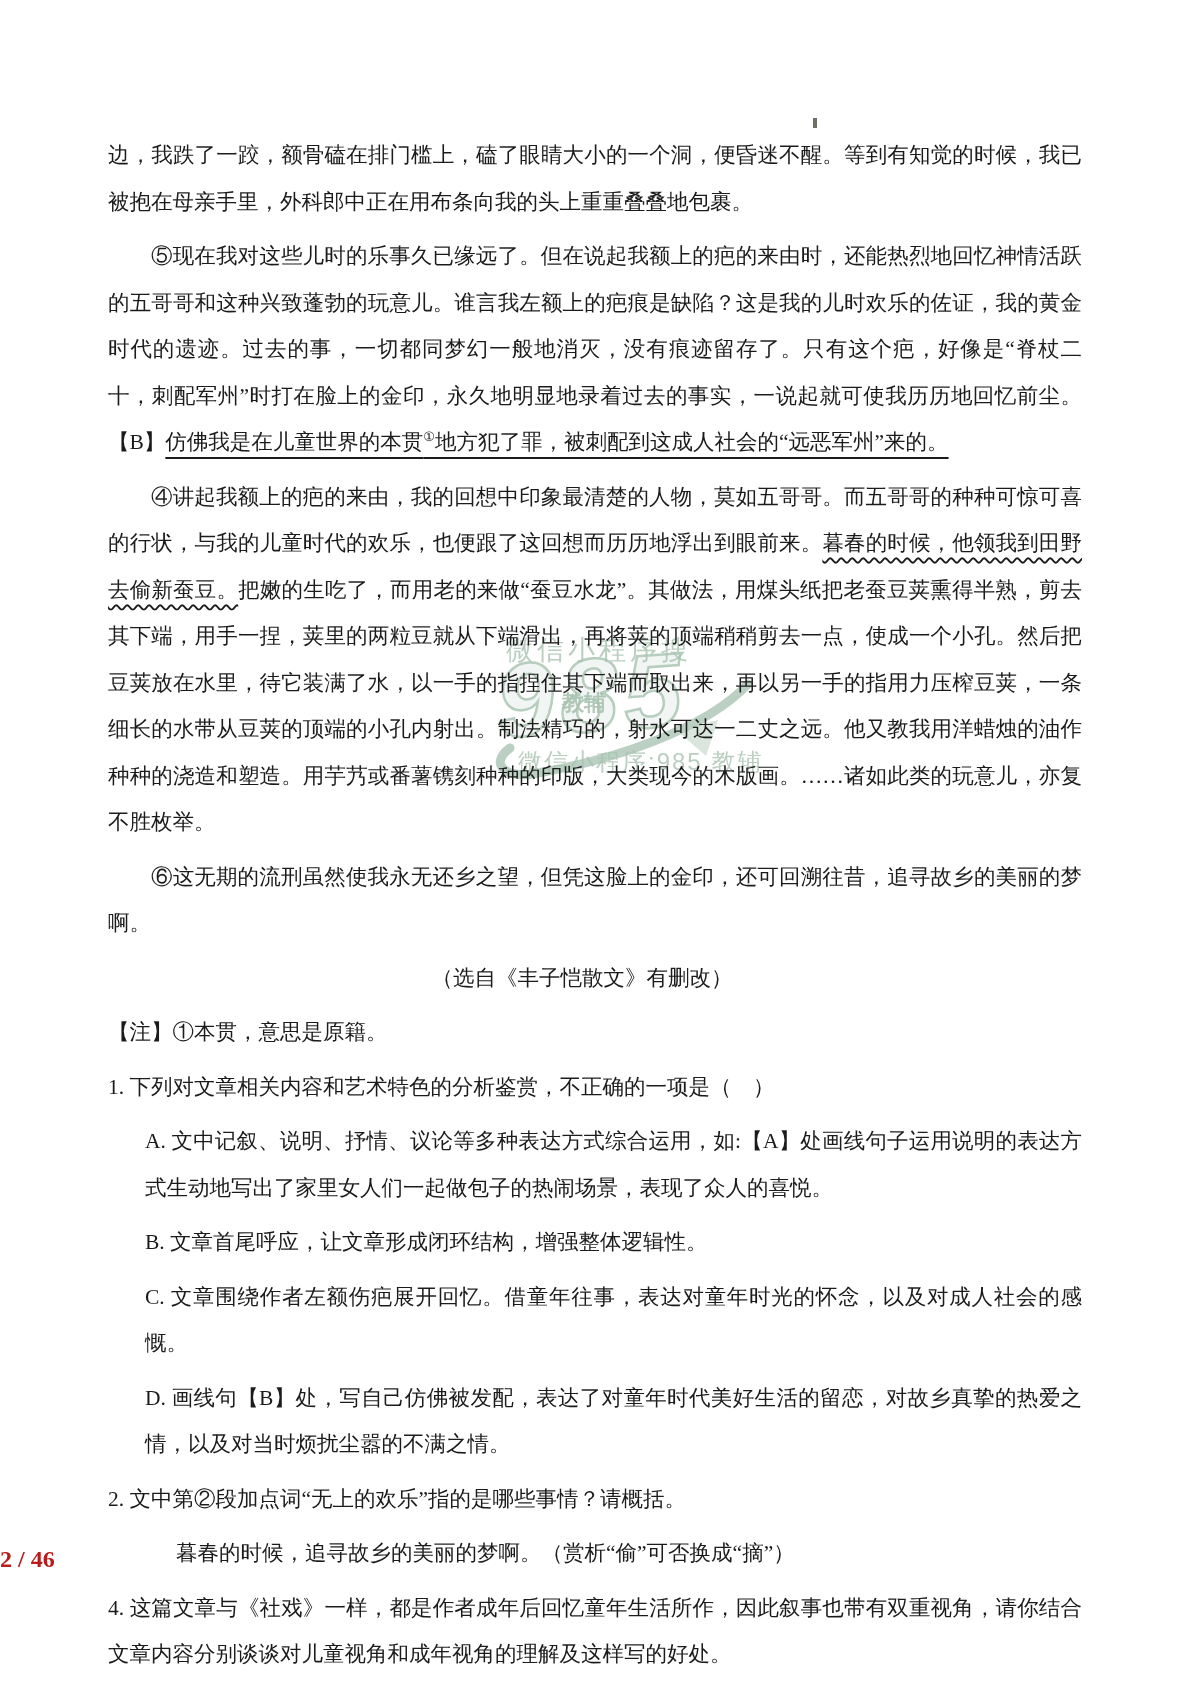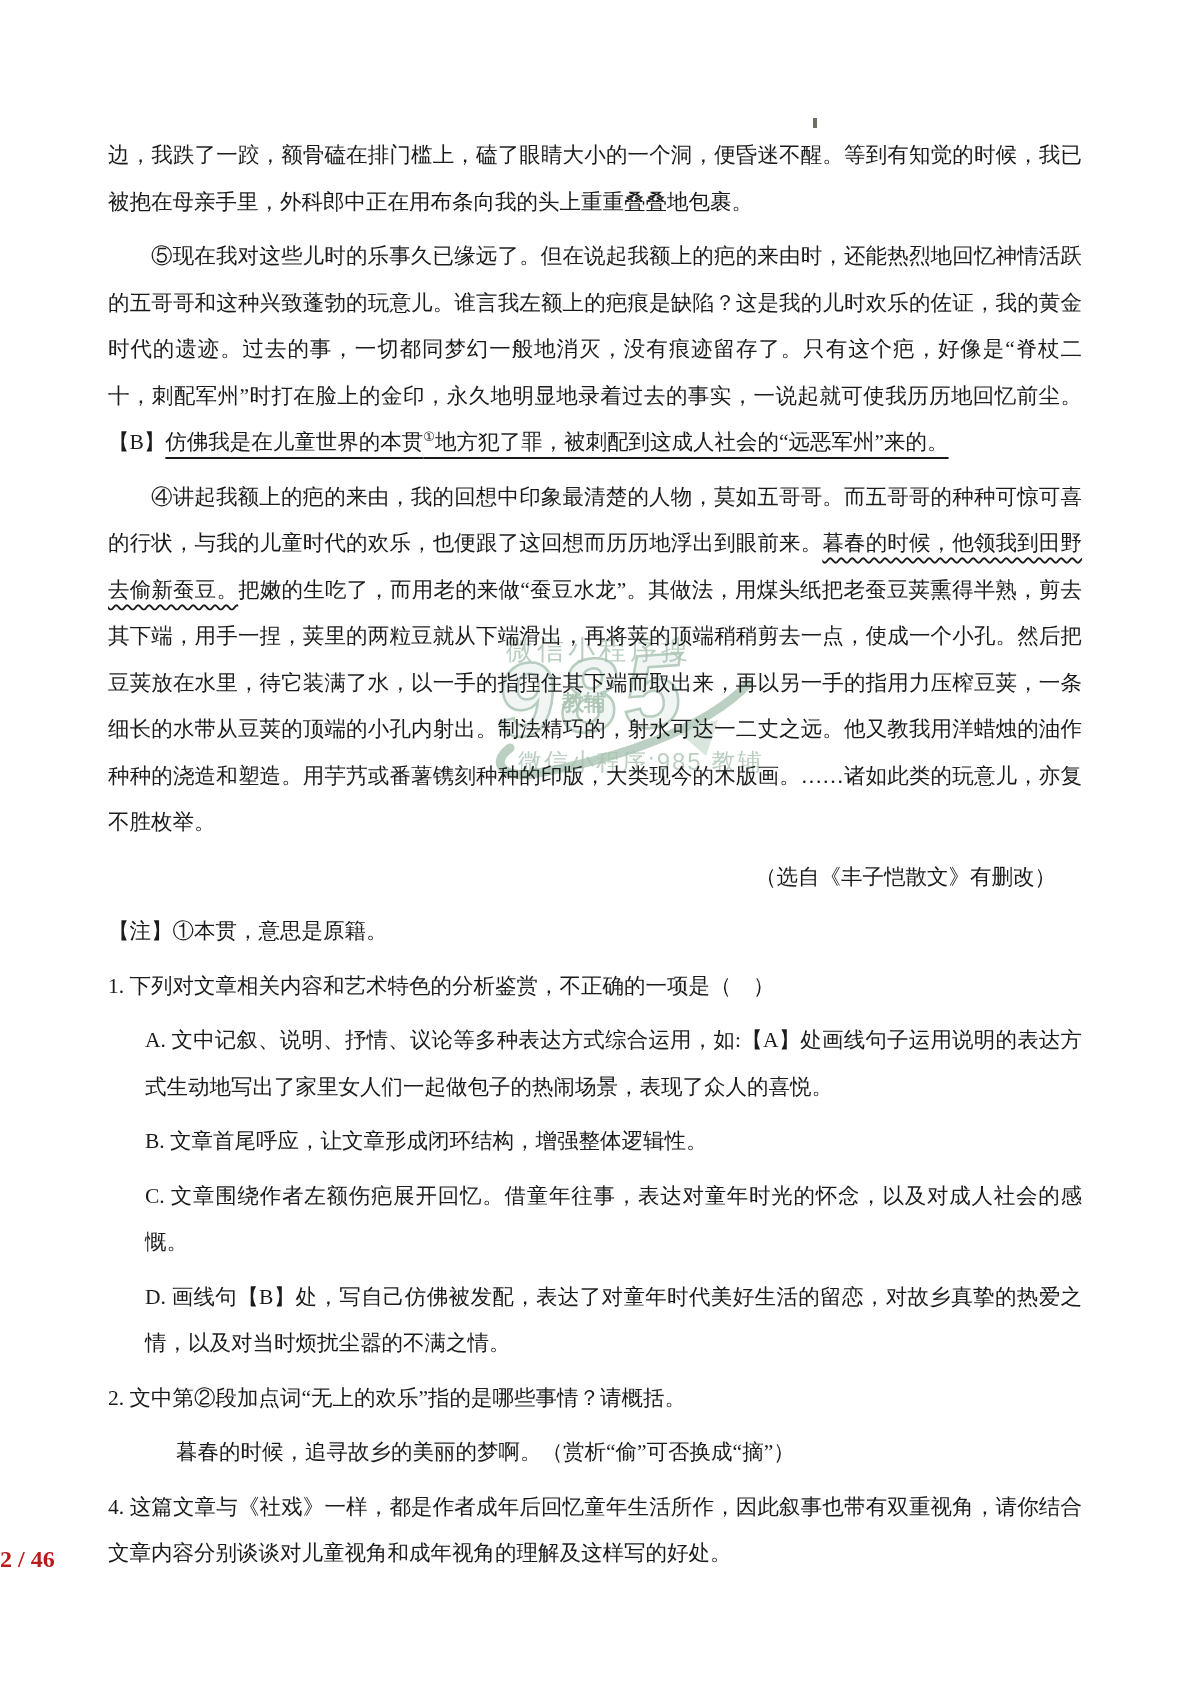--- a/index.html
+++ b/index.html
@@ -35,21 +35,21 @@
   .indent { text-indent: 43px; }
   .wavy {
     text-decoration: underline; text-decoration-style: wavy;
     text-decoration-thickness: 1.5px; text-underline-offset: 7px;
   }
   .uline {
     text-decoration: underline; text-decoration-style: solid;
     text-decoration-thickness: 1.6px; text-underline-offset: 8px;
   }
   .noteref { font-size: 13px; vertical-align: super; line-height: 0; }
-  .source-line { text-align: right; padding-right: 26px; }
+  .source-line { text-align: center; padding-right: 26px; }
   .option { margin-left: 45px !important; }
   .q3-quote { margin-left: 76px !important; }
   .page-num {
     position: absolute; z-index: 2; left: 0; right: 0; top: 1546px;
     font-weight: bold; font-size: 24px;
     font-family: "Liberation Serif", serif; color: #b91c1c;
   }
   .speck { position: absolute; z-index: 2; left: 813px; top: 118px;
            width: 4px; height: 10px; background: #6f6f63; }
 </style>
@@ -78,20 +78,23 @@
     </p>
 
     <p class="indent">
       <span>⑤现在我对这些儿时的乐事久已缘远了。但在说起我额上的疤的来由时，还能热烈地回忆神情活跃的五哥哥和这种兴致蓬勃的玩意儿。谁言我左额上的疤痕是缺陷？这是我的儿时欢乐的佐证，我的黄金时代的遗迹。过去的事，一切都同梦幻一般地消灭，没有痕迹留存了。只有这个疤，好像是“脊杖二十，刺配军州”时打在脸上的金印，永久地明显地录着过去的事实，一说起就可使我历历地回忆前尘。</span><span>【B】</span><span class="uline"><span>仿佛我是在儿童世界的本贯</span><span class="noteref">①</span><span>地方犯了罪，被刺配到这成人社会的“远恶军州”来的。</span></span>
     </p>
 
     <p class="indent">
       <span>④讲起我额上的疤的来由，我的回想中印象最清楚的人物，莫如五哥哥。而五哥哥的种种可惊可喜的行状，与我的儿童时代的欢乐，也便跟了这回想而历历地浮出到眼前来。</span><span class="wavy">暮春的时候，他领我到田野去偷新蚕豆。</span><span>把嫩的生吃了，而用老的来做“蚕豆水龙”。其做法，用煤头纸把老蚕豆荚熏得半熟，剪去其下端，用手一捏，荚里的两粒豆就从下端滑出，再将荚的顶端稍稍剪去一点，使成一个小孔。然后把豆荚放在水里，待它装满了水，以一手的指捏住其下端而取出来，再以另一手的指用力压榨豆荚，一条细长的水带从豆荚的顶端的小孔内射出。制法精巧的，射水可达一二丈之远。他又教我用洋蜡烛的油作种种的浇造和塑造。用芋艿或番薯镌刻种种的印版，大类现今的木版画。……诸如此类的玩意儿，亦复不胜枚举。</span>
     </p>
 
+    <p class="indent">
+      <span>⑥这无期的流刑虽然使我永无还乡之望，但凭这脸上的金印，还可回溯往昔，追寻故乡的美丽的梦啊。</span>
+    </p>
 
     <p class="source-line">
       <span>（选自《丰子恺散文》有删改）</span>
     </p>
 
     <p>
       <span>【注】①本贯，意思是原籍。</span>
     </p>
 
     <p>

